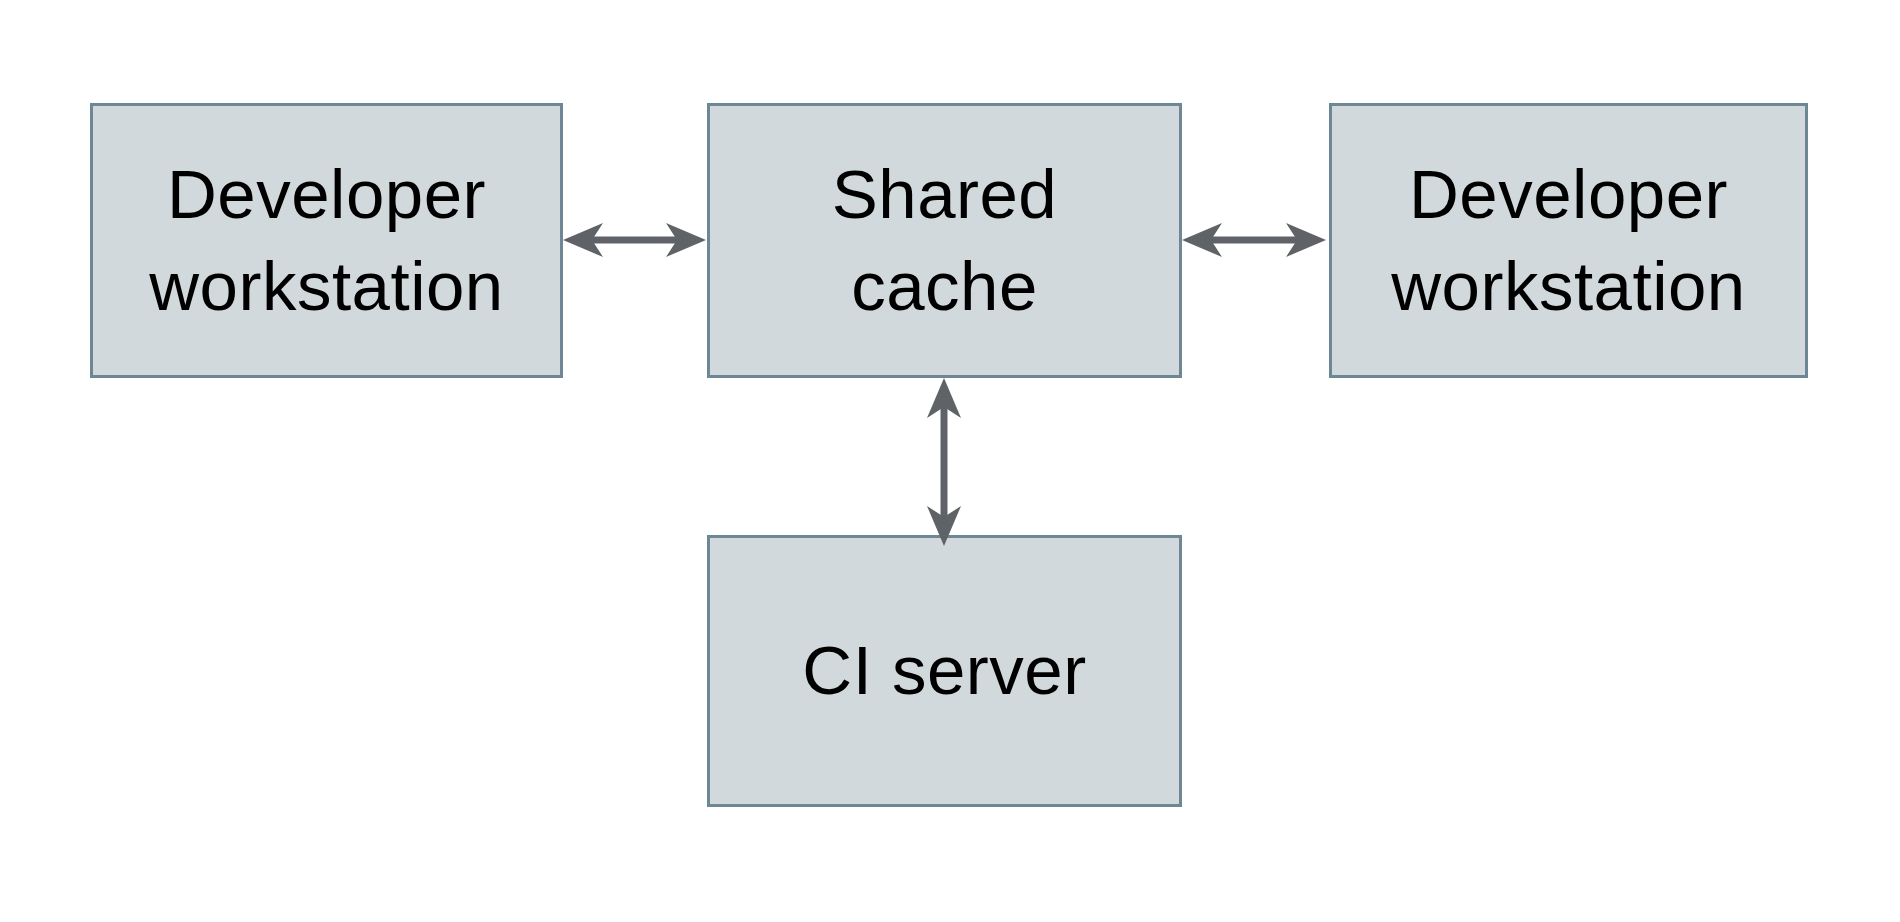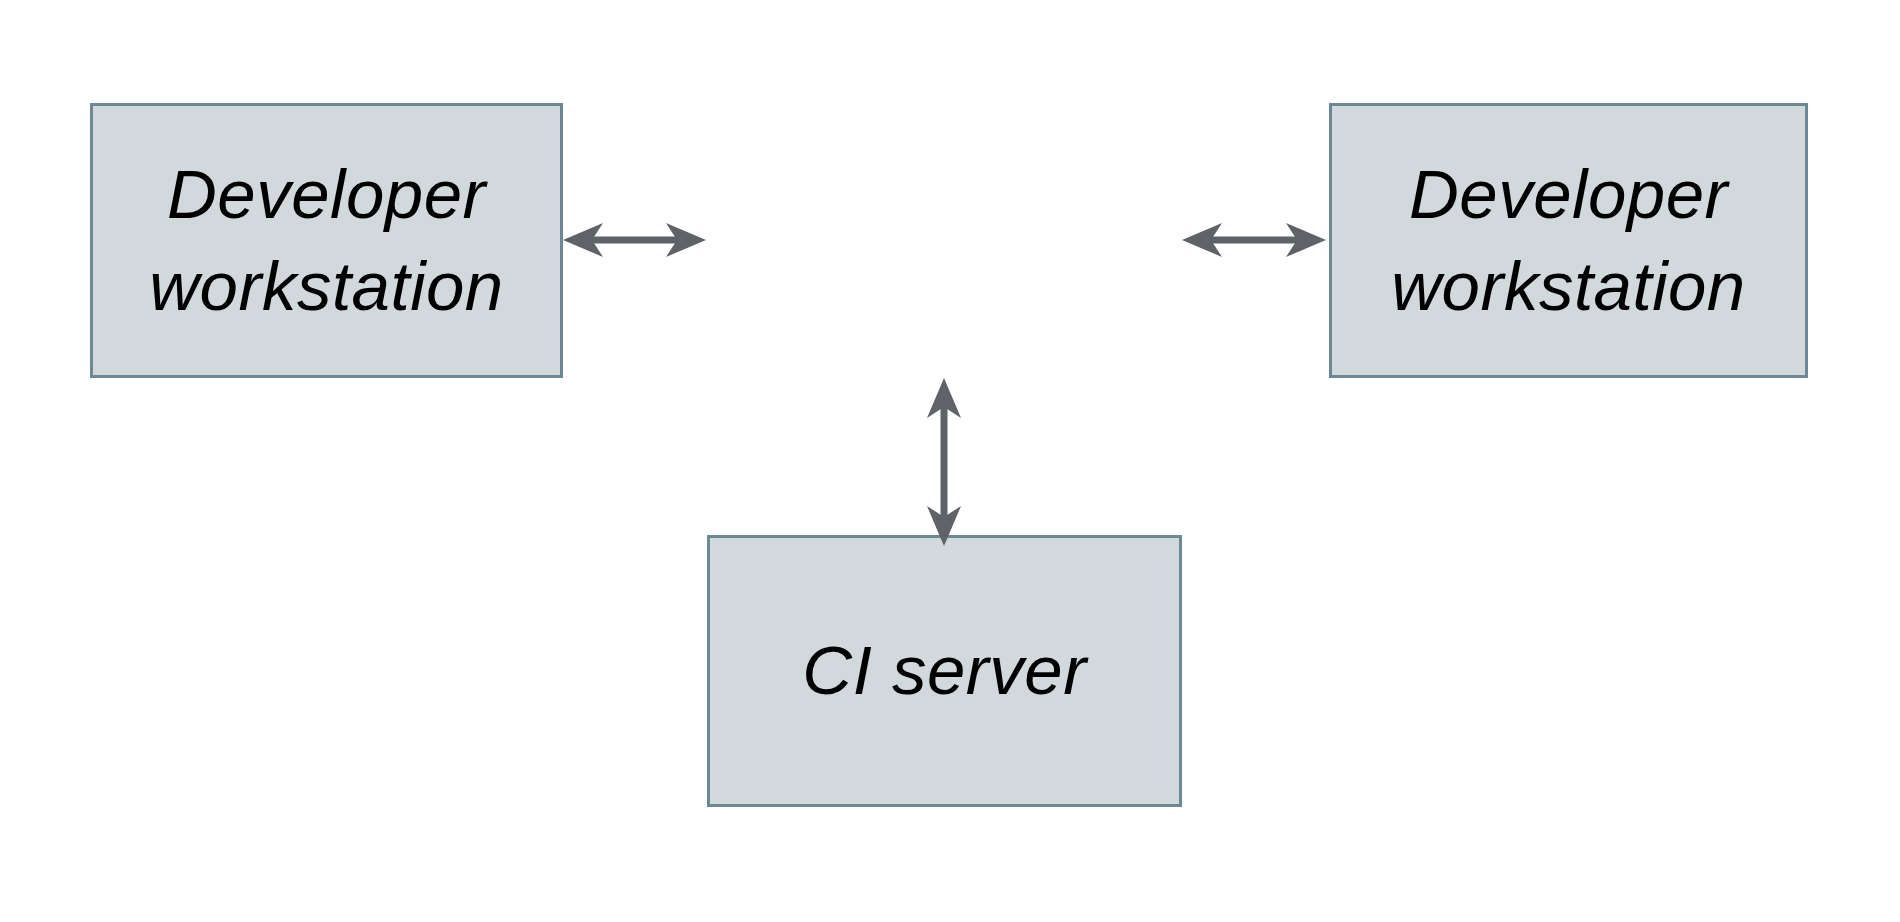--- a/index.html
+++ b/index.html
@@ -9,21 +9,20 @@
     --arrow:#5f6368;
     --text:#000000;
   }
   html,body{margin:0;padding:0;background:var(--background);}
   .canvas{
     position:relative;
     width:1900px;height:922px;
     background:var(--background);
     overflow:hidden;
     font-family:"Liberation Sans", sans-serif;
-    font-style:italic;
   }
   .node{
     position:absolute;
     background:var(--node-fill);
     border:3px solid var(--node-border);
     box-sizing:border-box;
     display:flex;
     align-items:center;
     justify-content:center;
     text-align:center;
@@ -47,20 +46,24 @@
 </head>
 <body>
 
 <div class="canvas">
 
   <div class="node" id="node-dev-left">
     <span class="node-label">Developer
 workstation</span>
   </div>
 
+  <div class="node" id="node-cache">
+    <span class="node-label">Shared
+cache</span>
+  </div>
 
   <div class="node" id="node-dev-right">
     <span class="node-label">Developer
 workstation</span>
   </div>
 
   <div class="node" id="node-ci">
     <span class="node-label">CI server</span>
   </div>
 

